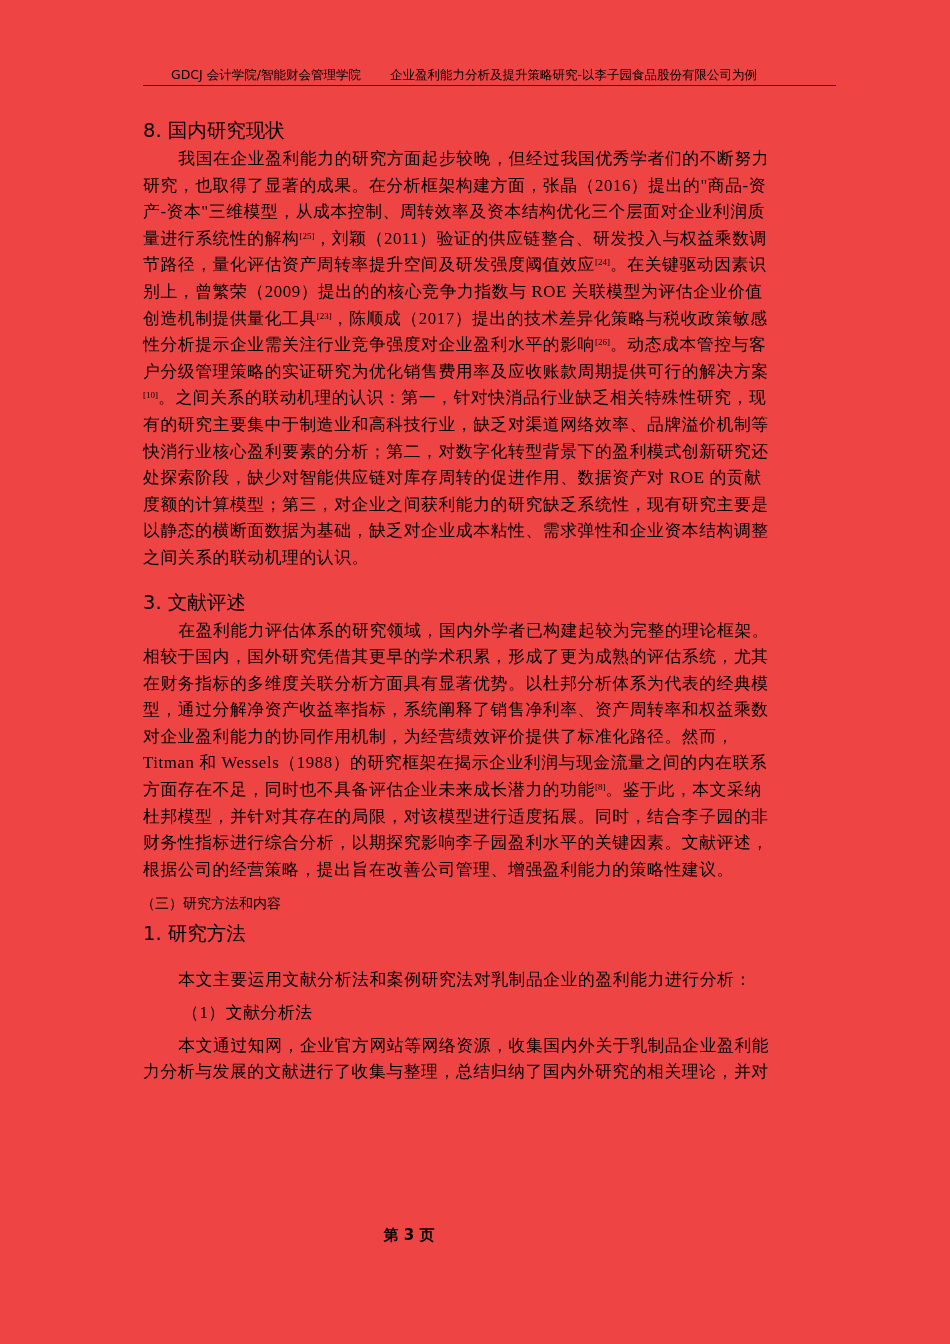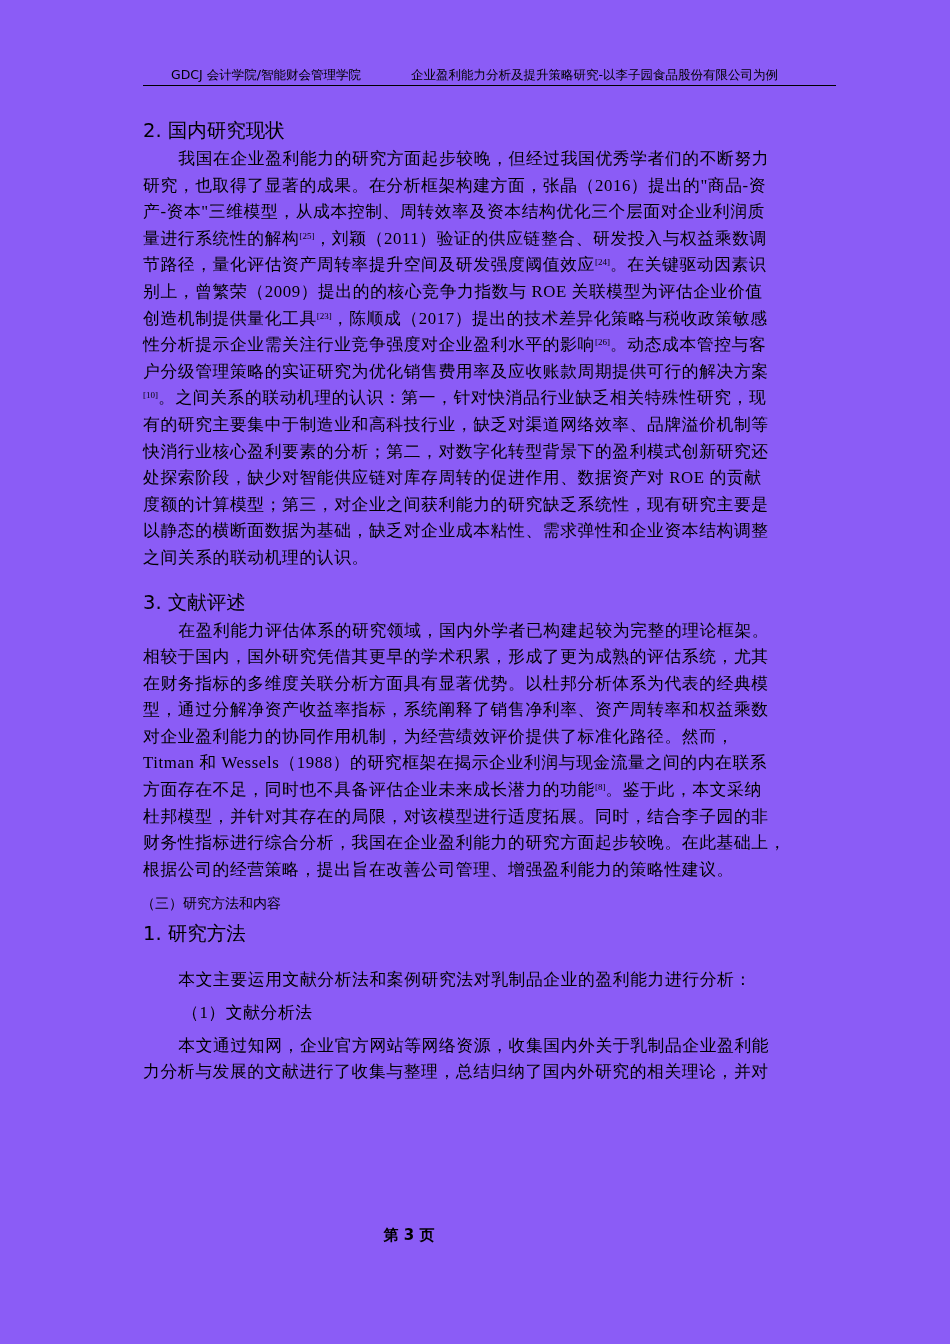--- a/index.html
+++ b/index.html
@@ -1,25 +1,25 @@
 <!DOCTYPE html>
 <html><head>
 <meta charset="utf-8">
 <style>
   html, body { margin: 0; padding: 0; background: #ffffff; }
   body { width: 950px; height: 1344px; position: relative; overflow: hidden; color: #000; }
-  .page { position: absolute; left: 0; top: 0; width: 950px; height: 1344px; background: #8b5cf6; }
+  .page { position: absolute; left: 0; top: 0; width: 950px; height: 1344px; background: #ef4444; }
   .running-header {
     position: absolute; left: 143px; top: 66px; width: 693px; height: 19px;
     border-bottom: 1.5px solid #000;
     font-family: "DejaVu Sans", "Liberation Sans", sans-serif;
     font-size: 12.5px; line-height: 18px; white-space: nowrap;
   }
   .running-header .left { position: absolute; left: 28px; top: 0; }
-  .running-header .right { position: absolute; left: 268px; top: 0; }
+  .running-header .right { position: absolute; left: 247px; top: 0; }
   .content { position: absolute; left: 143px; top: 116px; width: 700px; }
   .h-sans {
     font-family: "DejaVu Sans", "Liberation Sans", sans-serif;
     font-size: 19.5px; line-height: 30px; margin: 0; font-weight: normal;
     white-space: nowrap;
   }
   .para {
     font-family: "Liberation Serif", "DejaVu Serif", serif;
     font-size: 16.8px; line-height: 26.6px; margin: 0;
     text-align: justify; text-indent: 2em; letter-spacing: 0.6px;
@@ -46,21 +46,21 @@
 
 <div class="page">
 
   <div class="running-header">
     <span class="left">GDCJ 会计学院/智能财会管理学院</span>
     <span class="right">企业盈利能力分析及提升策略研究-以李子园食品股份有限公司为例</span>
   </div>
 
   <div class="content">
 
-    <h3 class="h-sans">2. 国内研究现状</h3>
+    <h3 class="h-sans">8. 国内研究现状</h3>
     <div class="para" id="p-s2">
         <span class="line first"><span>我国在企业盈利能力的研究方面起步较晚，但经过我国优秀学者们的不断努力</span></span>
         <span class="line"><span>研究，也取得了显著的成果。在分析框架构建方面，张晶（2016）提出的"商品-资</span></span>
         <span class="line"><span>产-资本"三维模型，从成本控制、周转效率及资本结构优化三个层面对企业利润质</span></span>
         <span class="line"><span>量进行系统性的解构</span><sup class="ref">[25]</sup><span>，刘颖（2011）验证的供应链整合、研发投入与权益乘数调</span></span>
         <span class="line"><span>节路径，量化评估资产周转率提升空间及研发强度阈值效应</span><sup class="ref">[24]</sup><span>。在关键驱动因素识</span></span>
         <span class="line"><span>别上，曾繁荣（2009）提出的的核心竞争力指数与 ROE 关联模型为评估企业价值</span></span>
         <span class="line"><span>创造机制提供量化工具</span><sup class="ref">[23]</sup><span>，陈顺成（2017）提出的技术差异化策略与税收政策敏感</span></span>
         <span class="line"><span>性分析提示企业需关注行业竞争强度对企业盈利水平的影响</span><sup class="ref">[26]</sup><span>。动态成本管控与客</span></span>
         <span class="line"><span>户分级管理策略的实证研究为优化销售费用率及应收账款周期提供可行的解决方案</span></span>
@@ -76,21 +76,21 @@
     <h3 class="h-sans" style="margin-top:16px">3. 文献评述</h3>
     <div class="para" id="p-s3">
         <span class="line first"><span>在盈利能力评估体系的研究领域，国内外学者已构建起较为完整的理论框架。</span></span>
         <span class="line"><span>相较于国内，国外研究凭借其更早的学术积累，形成了更为成熟的评估系统，尤其</span></span>
         <span class="line"><span>在财务指标的多维度关联分析方面具有显著优势。以杜邦分析体系为代表的经典模</span></span>
         <span class="line"><span>型，通过分解净资产收益率指标，系统阐释了销售净利率、资产周转率和权益乘数</span></span>
         <span class="line"><span>对企业盈利能力的协同作用机制，为经营绩效评价提供了标准化路径。然而，</span></span>
         <span class="line"><span>Titman 和 Wessels（1988）的研究框架在揭示企业利润与现金流量之间的内在联系</span></span>
         <span class="line"><span>方面存在不足，同时也不具备评估企业未来成长潜力的功能</span><sup class="ref">[8]</sup><span>。鉴于此，本文采纳</span></span>
         <span class="line"><span>杜邦模型，并针对其存在的局限，对该模型进行适度拓展。同时，结合李子园的非</span></span>
-        <span class="line"><span>财务性指标进行综合分析，我国在企业盈利能力的研究方面起步较晚。在此基础上，</span></span>
+        <span class="line"><span>财务性指标进行综合分析，以期探究影响李子园盈利水平的关键因素。文献评述，</span></span>
         <span class="line"><span>根据公司的经营策略，提出旨在改善公司管理、增强盈利能力的策略性建议。</span></span>
       </div>
 
     <h2 class="h-sans" style="font-size:14px; line-height:32px; margin-top:4px; margin-left:-2px">（三）研究方法和内容</h2>
 
     <h3 class="h-sans">1. 研究方法</h3>
     <p class="para noindent" style="padding-left:2.1em; white-space:nowrap; margin-top:18px">本文主要运用文献分析法和案例研究法对乳制品企业的盈利能力进行分析：</p>
     <p class="sub-item">（1）文献分析法</p>
     <div class="para" id="p-m1">
         <span class="line first"><span>本文通过知网，企业官方网站等网络资源，收集国内外关于乳制品企业盈利能</span></span>

